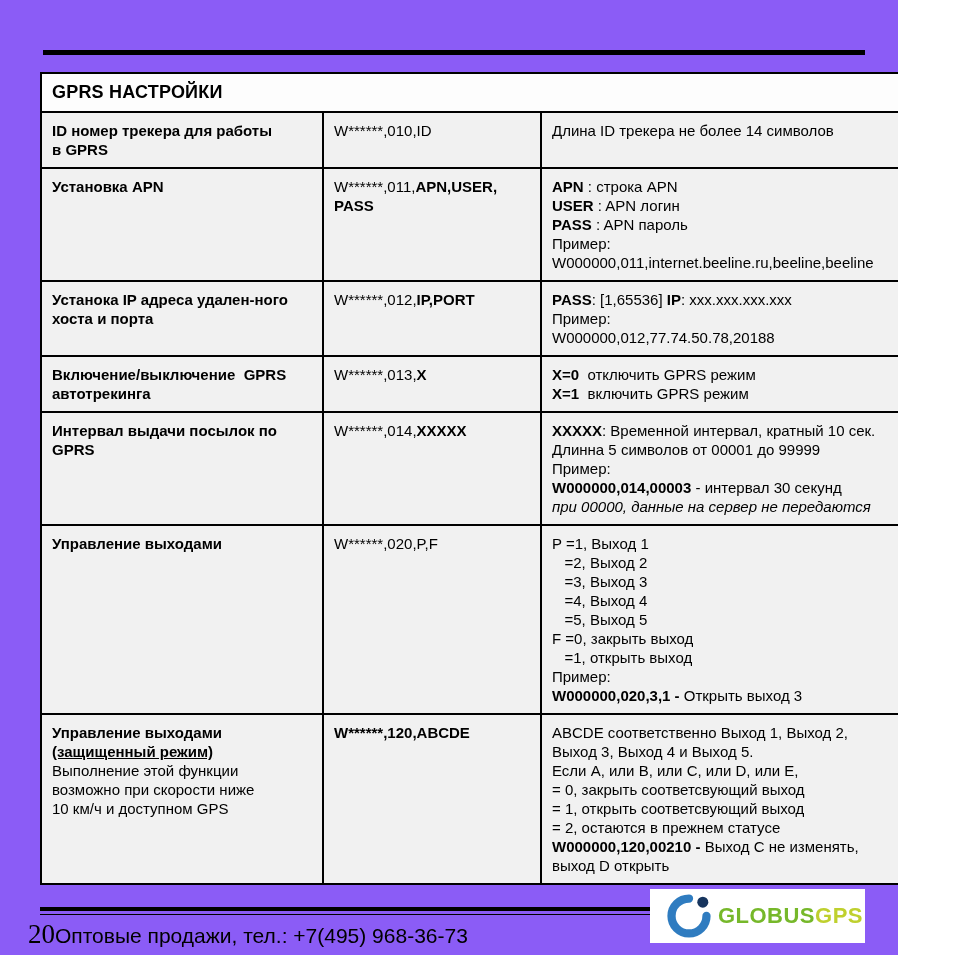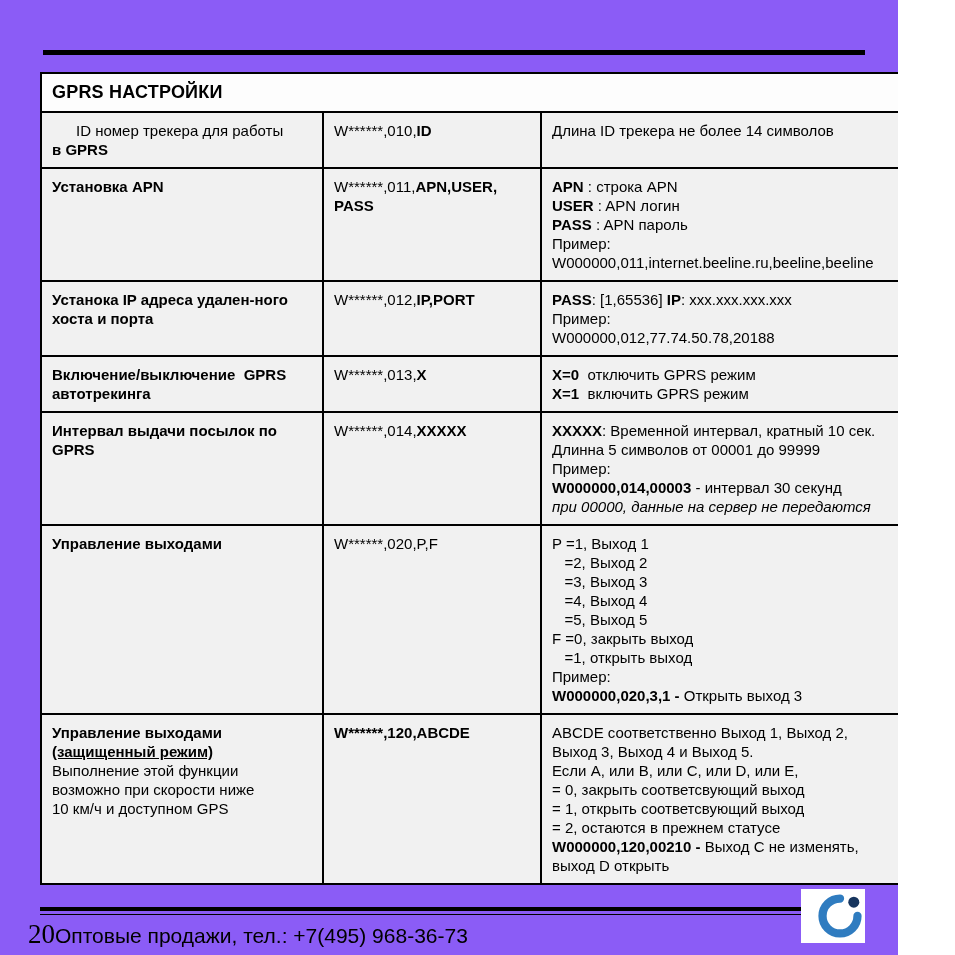--- a/index.html
+++ b/index.html
@@ -107,25 +107,25 @@
       <col style="width:382px">
     </colgroup>
     <thead>
       <tr>
         <th colspan="3">GPRS НАСТРОЙКИ</th>
       </tr>
     </thead>
     <tbody>
         <tr>
           <td>
-            <div class="line"><span style="font-weight: normal; margin-left: 24px;">ID номер трекера для работы</span></div>
+            <div class="line"><span style="font-weight: bold;">ID номер трекера для работы</span></div>
             <div class="line"><span style="font-weight: bold;">в GPRS</span></div>
           </td>
           <td>
-            <div class="line"><span>W******,010,</span><span style="font-weight: bold;">ID</span></div>
+            <div class="line"><span>W******,010,</span><span style="font-weight: normal;">ID</span></div>
           </td>
           <td>
             <div class="line"><span>Длина ID трекера не более 14 символов</span></div>
           </td>
         </tr>
         <tr>
           <td>
             <div class="line"><span style="font-weight: bold;">Установка APN</span></div>
           </td>
           <td>
@@ -233,16 +233,19 @@
       <span class="page-num">20</span>
       <span class="contact">Оптовые продажи, тел.: +7(495) 968-36-73</span>
     </div>
     <div class="logo">
       <span style="display:inline-flex;">
         <svg width="46" height="46" viewBox="0 0 50 50" aria-hidden="true">
           <path d="M25 6 A 19 19 0 1 0 44 25" stroke="#2f7cc0" stroke-width="9" fill="none" stroke-linecap="round"></path>
           <circle cx="40" cy="10" r="6" fill="#17355e"></circle>
         </svg>
       </span>
+      <span class="logo-text">
+        <span class="lg-green">GLOBUS</span><span class="lg-yellow">GPS</span>
+      </span>
     </div>
   </div>
 
 </div>
 
 </body></html>

